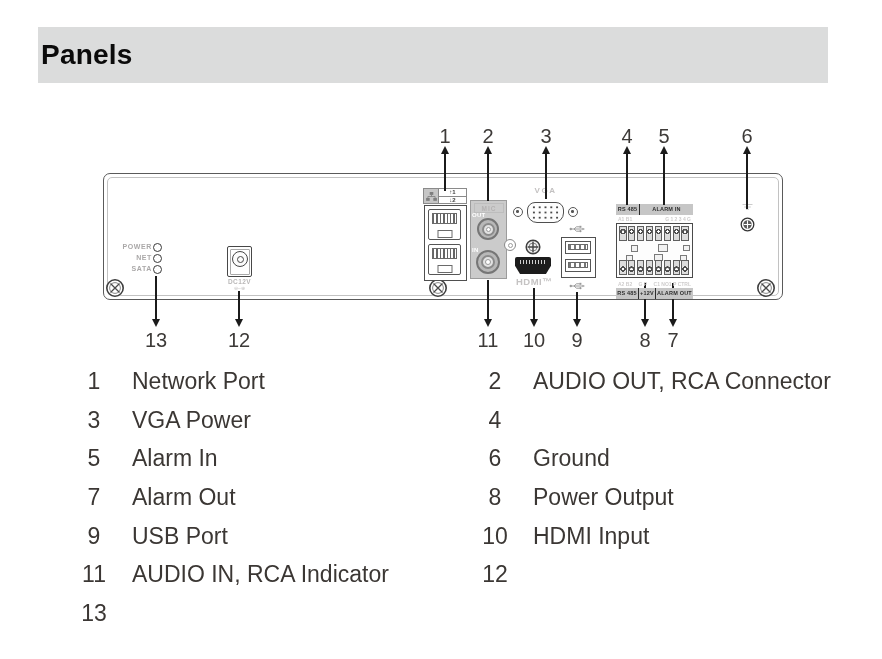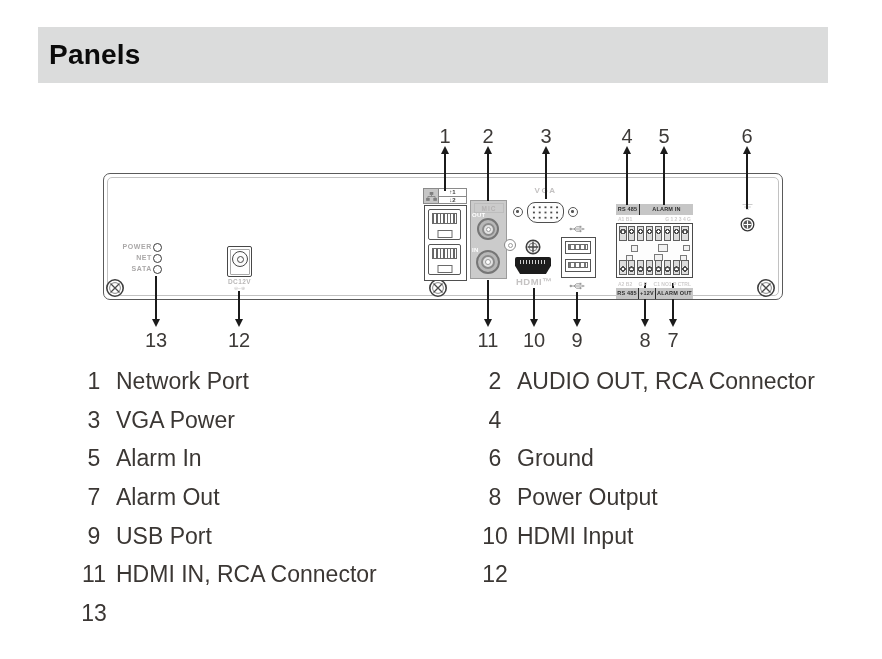--- a/index.html
+++ b/index.html
@@ -3,21 +3,21 @@
 <meta charset="utf-8">
 <style>
   * { margin:0; padding:0; box-sizing:border-box; }
   html,body { background:#ffffff; }
   #app{ position:relative; width:882px; height:659px; background:#fff;
         font-family:"Liberation Sans", sans-serif; color:#3b3734; overflow:hidden; }
 
   
   .header-bar{ position:absolute; left:38px; top:27px; width:790px; height:56px;
                background:#dbdcdc; display:flex; align-items:center; }
-  .header-title{ font-size:28px; font-weight:bold; color:#0b0b0b; padding-left:11px; letter-spacing:0.2px; }
+  .header-title{ font-size:28px; font-weight:bold; color:#0b0b0b; padding-left:3px; letter-spacing:0.2px; }
 
   
   .chassis{ position:absolute; left:103px; top:173px; width:680px; height:127px;
             border:1.5px solid #5a5a5a; border-radius:7px; background:#fff; }
   .chassis-inner{ position:absolute; inset:3px; border:1px solid #c2c2c2; border-radius:5px; }
 
   
   .screw{ position:absolute; }
 
   
@@ -130,21 +130,21 @@
   .head-down{ position:absolute; width:0; height:0; border-left:4px solid transparent;
               border-right:4px solid transparent; border-top:8px solid #1b1b1b; z-index:3; }
   .z2{ z-index:2; }
 
   
   .legend-col{ position:absolute; top:362px; }
   .legend-col.lft{ left:74px; }
   .legend-col.rgt{ left:475px; }
   .legend-row{ height:38.7px; display:flex; align-items:center; }
   .legend-num{ width:40px; text-align:center; font-size:23px; color:#3b3734; }
-  .legend-label{ margin-left:2px; font-size:23px; color:#3b3734; white-space:nowrap; }
+  .legend-label{ margin-left:18px; font-size:23px; color:#3b3734; white-space:nowrap; }
 </style>
 </head>
 <body>
 
 <div id="app">
 
   <div class="header-bar">
     <div class="header-title">Panels</div>
   </div>
 
@@ -375,21 +375,21 @@
     <div class="legend-row">
       <span class="legend-num">7</span>
       <span class="legend-label">Alarm Out</span>
     </div>
     <div class="legend-row">
       <span class="legend-num">9</span>
       <span class="legend-label">USB Port</span>
     </div>
     <div class="legend-row">
       <span class="legend-num">11</span>
-      <span class="legend-label">HDMI IN, RCA Connector</span>
+      <span class="legend-label">AUDIO IN, RCA Indicator</span>
     </div>
     <div class="legend-row">
       <span class="legend-num">13</span>
     </div>
   </div>
 
   <div class="legend-col rgt">
     <div class="legend-row">
       <span class="legend-num">2</span>
       <span class="legend-label">AUDIO OUT, RCA Connector</span>

